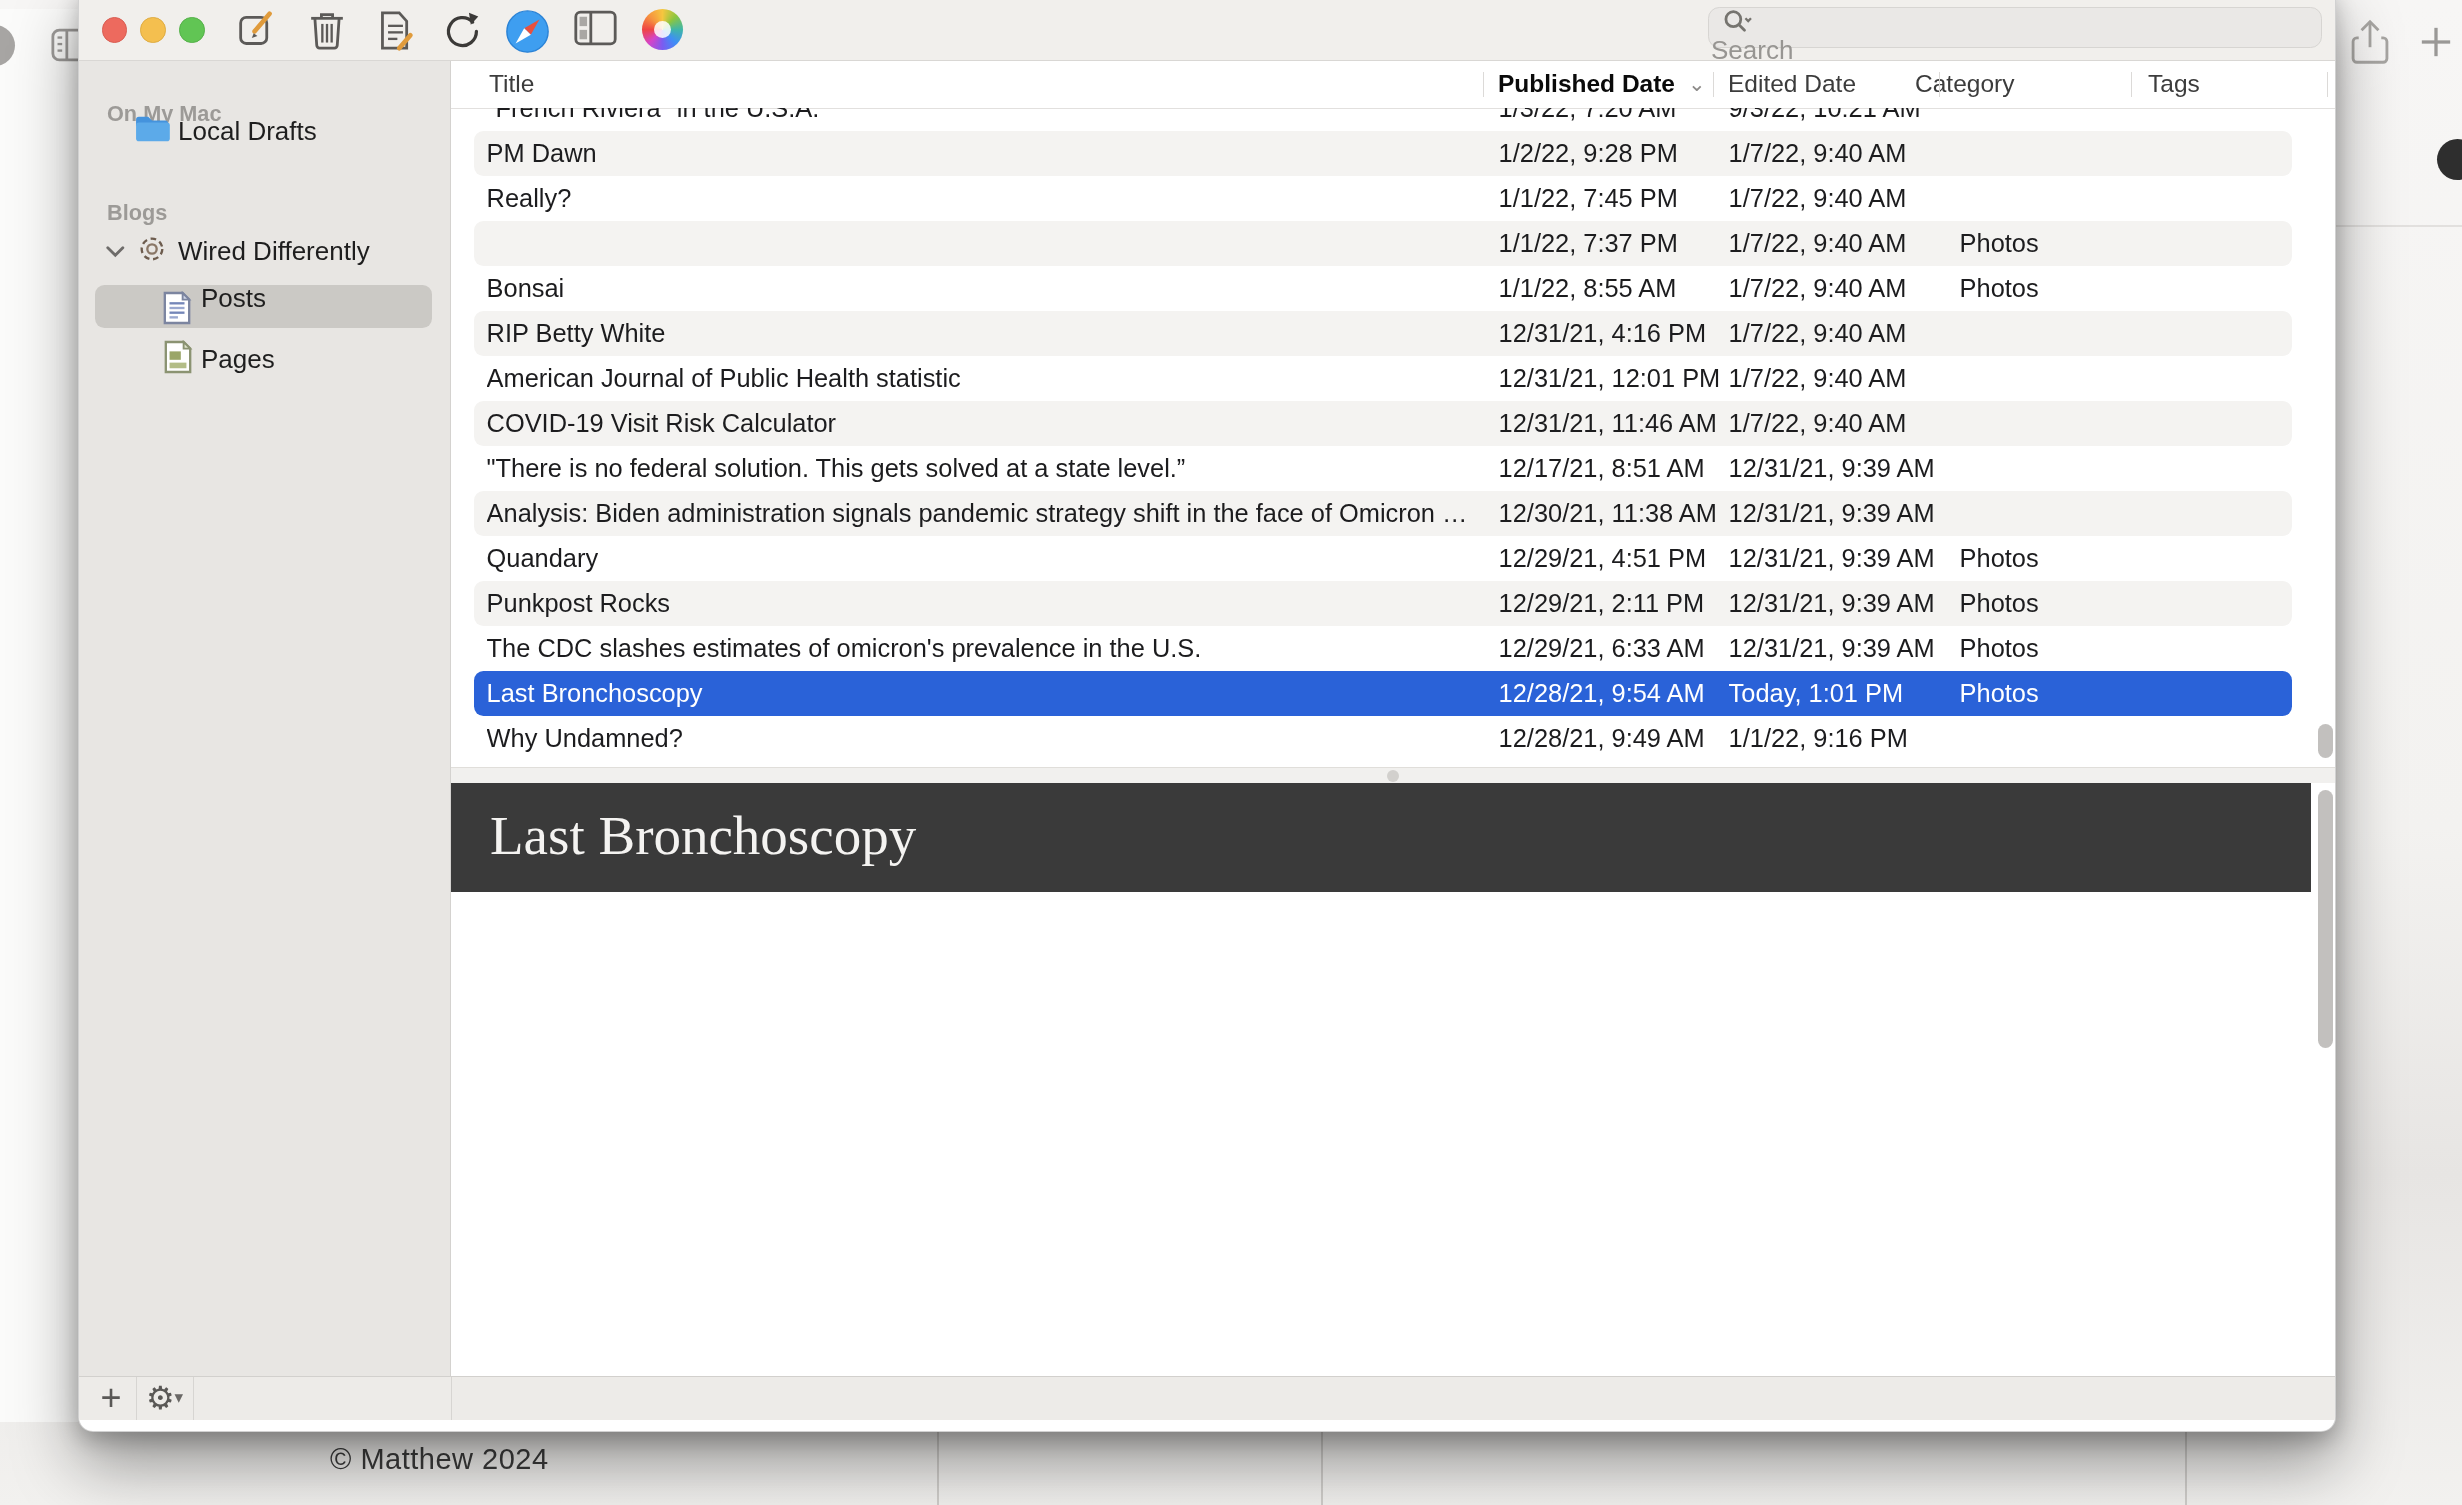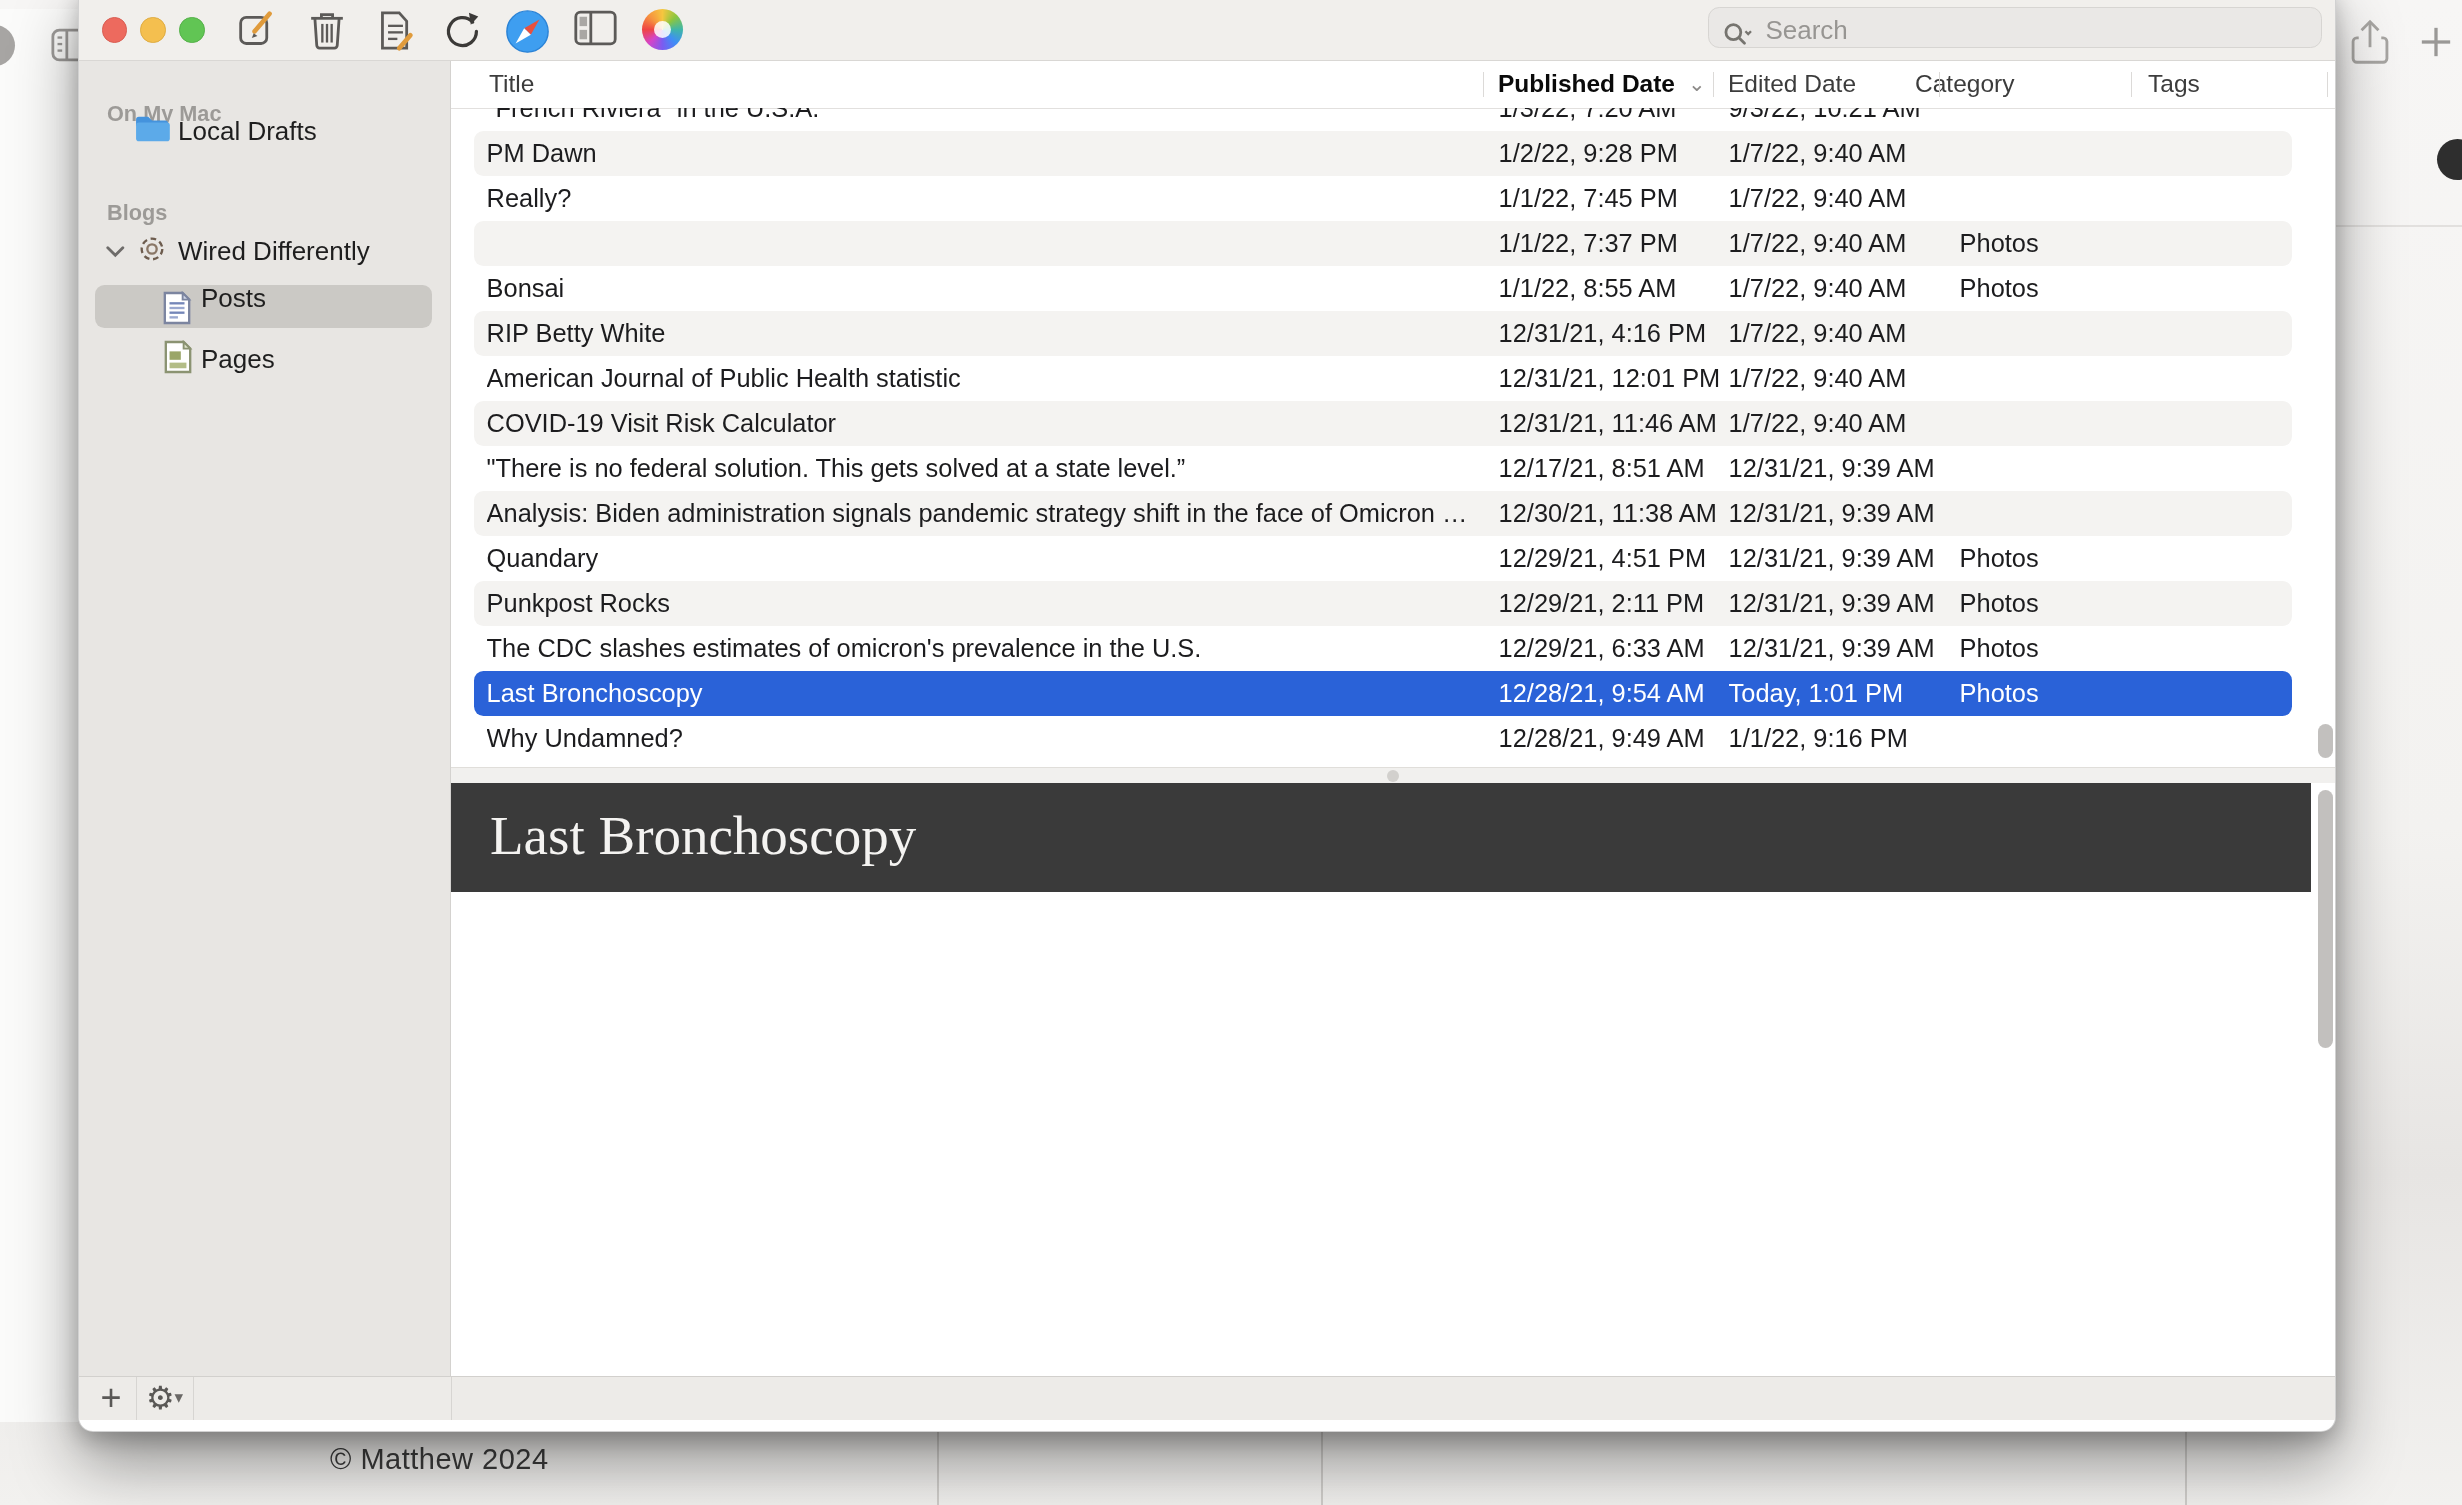--- a/index.html
+++ b/index.html
@@ -18,21 +18,21 @@
   #win{position:absolute;left:78px;top:-13px;width:2258px;height:1445px;background:#fff;
        border-radius:15px;border:0.9px solid rgba(0,0,0,.18);box-sizing:border-box;
        box-shadow:0 32px 66px rgba(0,0,0,.38),0 7.5px 21px rgba(0,0,0,.22);overflow:hidden;}
   .titlebar{position:absolute;left:0;top:0;width:100%;height:72px;background:#f1efec;border-bottom:0.9px solid #d9d7d4;}
   .tl{position:absolute;top:29px;width:23.5px;height:23.5px;border-radius:50%;}
   .tl.red{left:22.6px;background:#ed6a5e;border:0.9px solid #d95d52;}
   .tl.yellow{left:61px;background:#f4bf4f;border:0.9px solid #dfac41;}
   .tl.green{left:100px;background:#61c554;border:0.9px solid #54b148;}
   .tbicon{position:absolute;top:21px;width:41px;height:41px;}
   .searchbox{position:absolute;left:1629px;top:19px;width:614px;height:41px;background:#eae8e6;
-             border:0.9px solid #d7d5d2;border-radius:11.3px;display:flex;align-items:flex-end;box-sizing:border-box;}
+             border:0.9px solid #d7d5d2;border-radius:11.3px;display:flex;align-items:flex-start;box-sizing:border-box;flex-direction:column;}
   .searchbox input{border:none;background:transparent;outline:none;font-size:26px;color:#333;
                    font-family:"Liberation Sans",sans-serif;width:490px;}
   .searchbox input::placeholder{color:#979592;}
   
   .main{position:absolute;left:0;top:73px;width:2258px;height:1315px;}
   .sidebar{position:absolute;left:0;top:0;width:372px;height:1315px;background:#e8e6e3;border-right:0.9px solid #d4d2cf;box-sizing:border-box;}
   .side-sec{position:absolute;left:28px;font-size:21.7px;font-weight:700;color:#9c9a97;}
   .side-item{position:absolute;font-size:26px;color:#1e1e1e;}
   .sel-rect{position:absolute;left:16px;top:224px;width:337px;height:43px;background:#cbc9c5;border-radius:9.4px;}
   .side-ic{position:absolute;}

